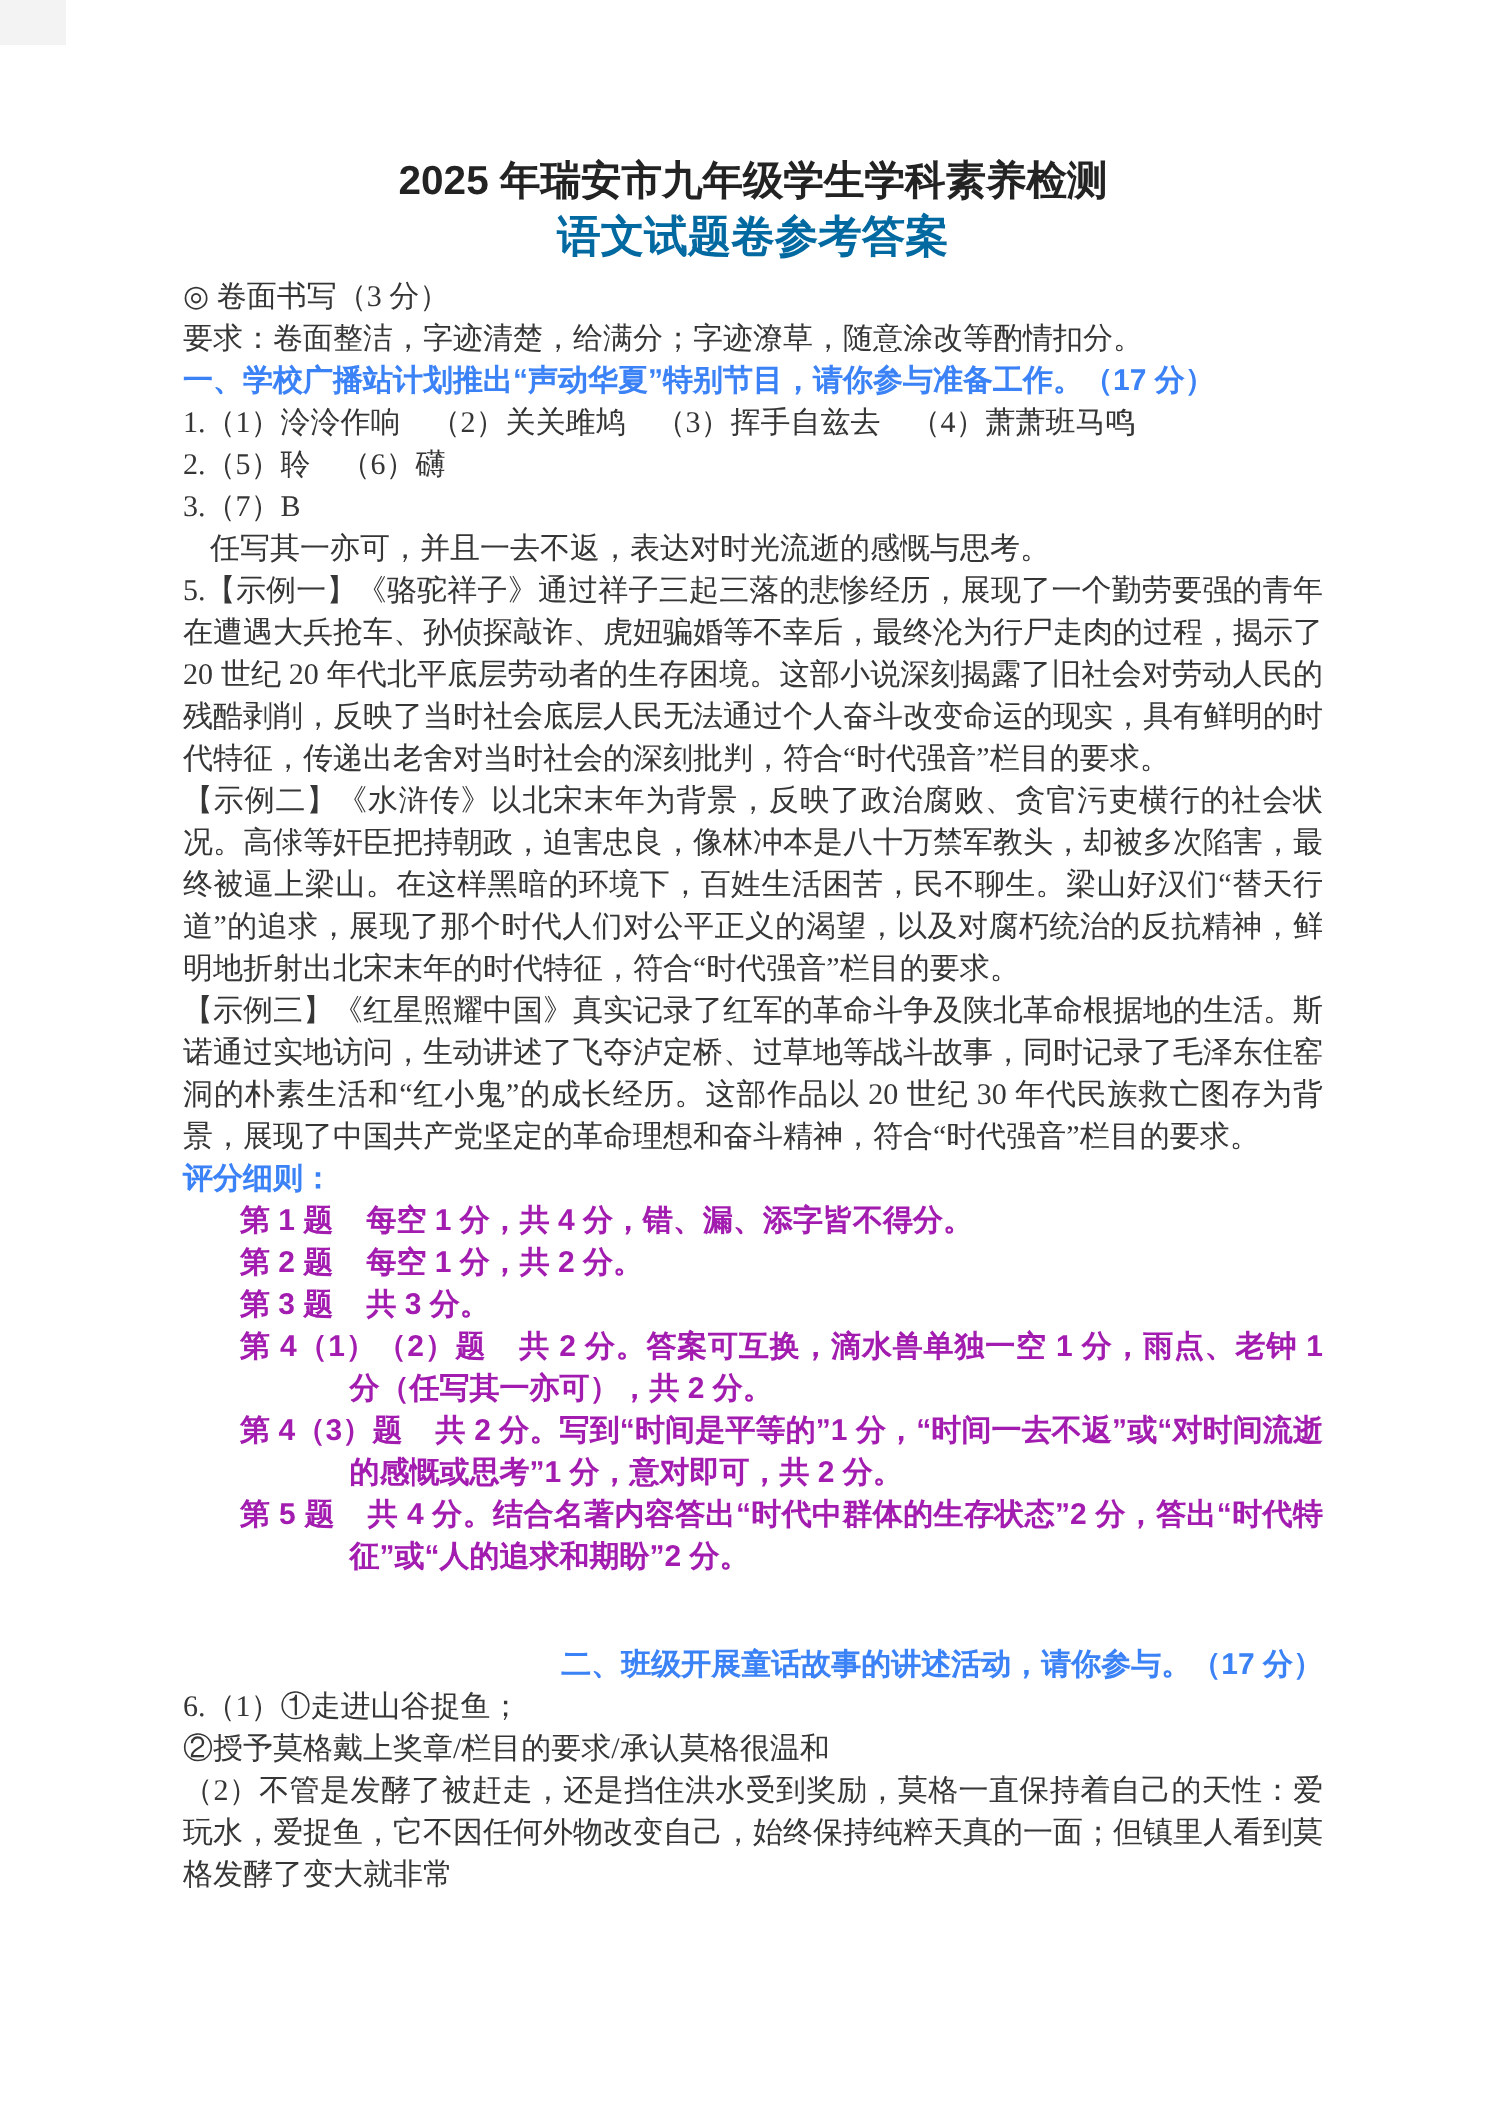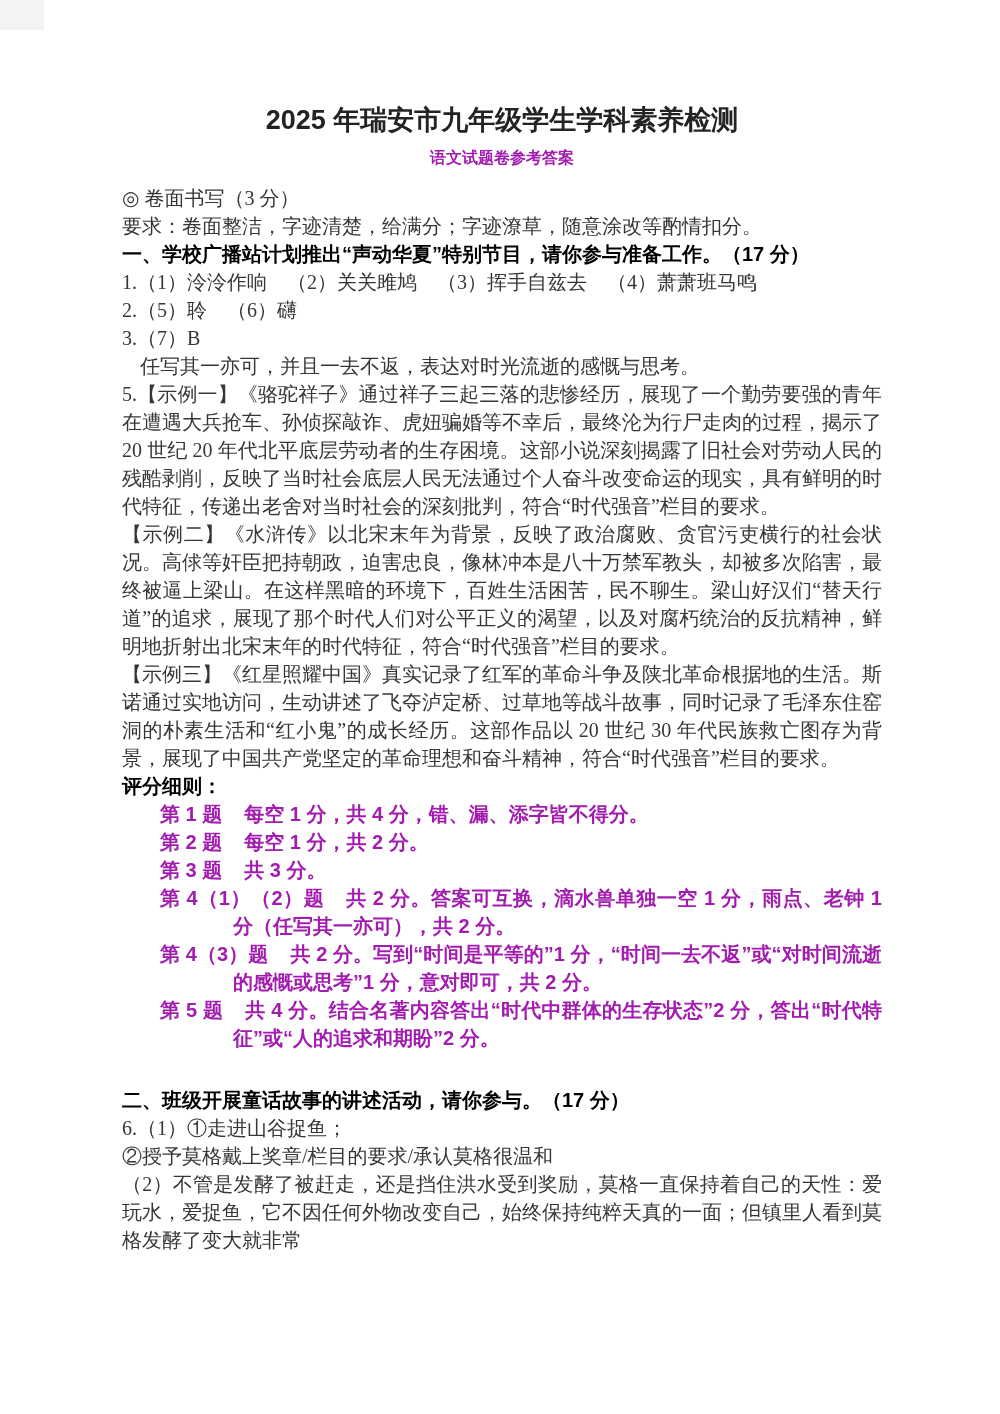--- a/index.html
+++ b/index.html
@@ -34,44 +34,44 @@
     font-weight: 700;
     font-size: 27px;
     line-height: 36px;
     text-align: center;
     color: #232323;
     margin: 0 0 4px 0;
   }
   .doc-subtitle {
     font-family: "Liberation Sans", "DejaVu Sans", sans-serif;
     font-weight: 700;
-    font-size: 16px;
+    font-size: 29px;
     line-height: 32px;
     text-align: center;
-    color: #a21caf;
+    color: #0369a1;
     margin: 0 0 10px 0;
   }
   .hd {
     font-family: "Liberation Sans", "DejaVu Sans", sans-serif;
     font-weight: 700;
-    color: #000000;
+    color: #3b82f6;
   }
   .para { text-align: justify; }
   .indent1 { padding-left: 18px; }
   .rubric-item {
     font-family: "Liberation Sans", "DejaVu Sans", sans-serif;
     font-weight: 700;
     color: #a21caf;
     margin-left: 38px;
     padding-left: 73px;
     text-indent: -73px;
     text-align: justify;
   }
   .rubric-label { margin-right: 22px; }
-  .sec2 { margin-top: 34px; }
+  .sec2 { margin-top: 44px; text-align: right; }
 </style>
 </head>
 <body>
 
 <div class="page">
   <div class="scan-corner"></div>
 
   <div class="doc-title">2025 年瑞安市九年级学生学科素养检测</div>
   <div class="doc-subtitle">语文试题卷参考答案</div>
 

